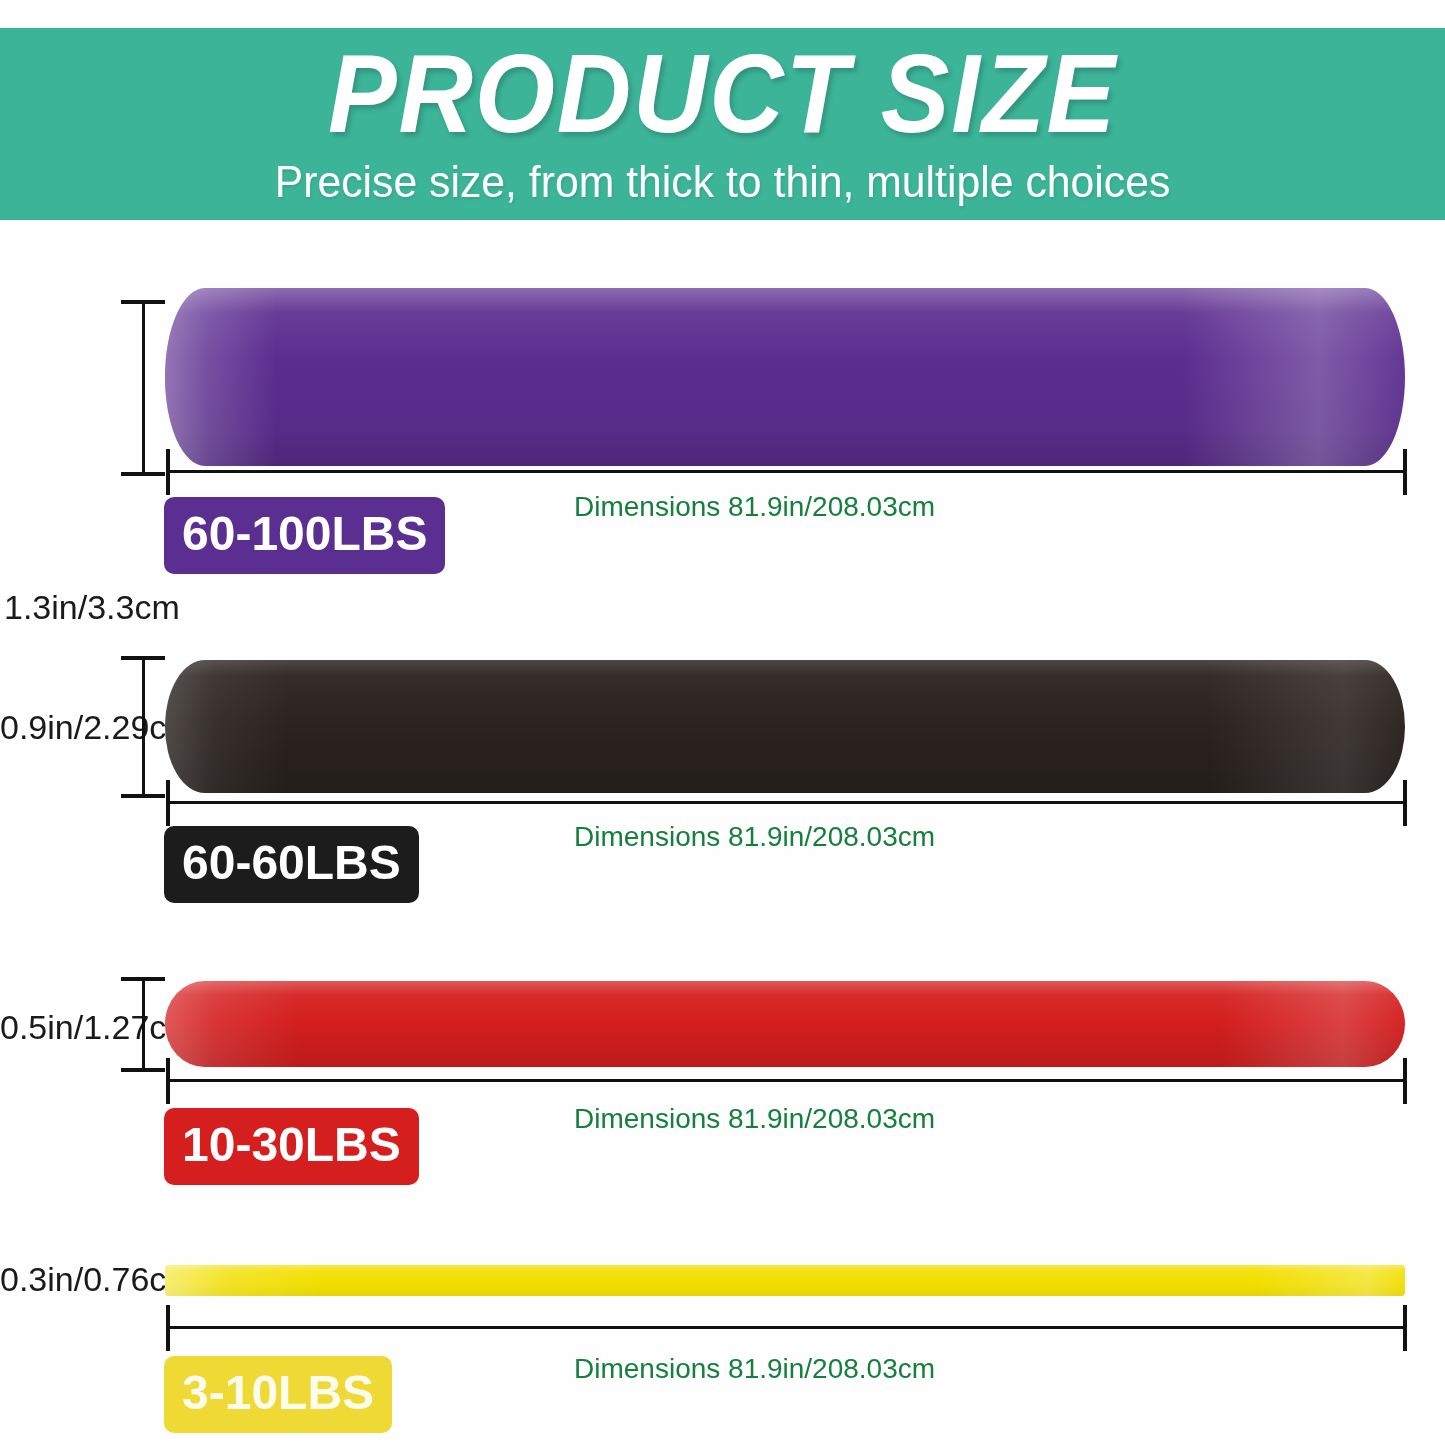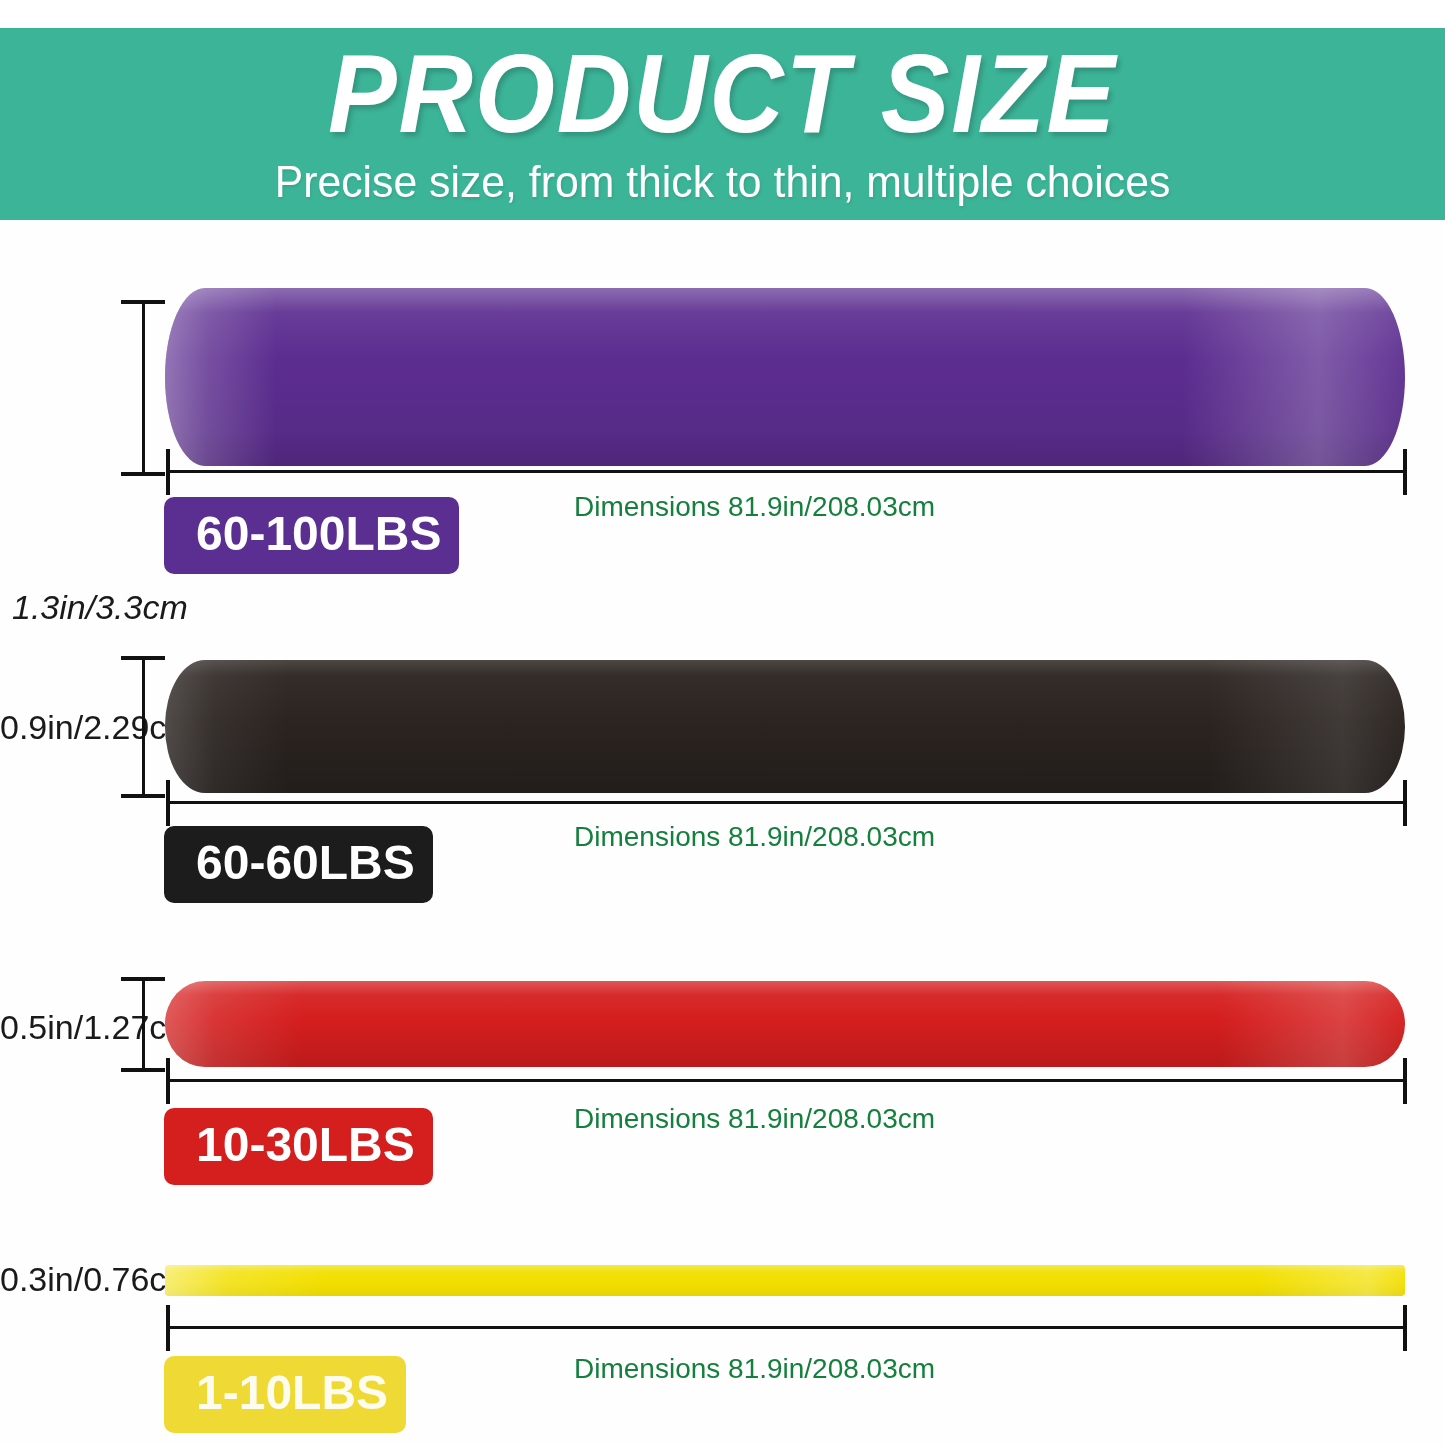--- a/index.html
+++ b/index.html
@@ -221,21 +221,21 @@
 
   
   .badge {
     position: absolute;
     display: inline-block;
     border-radius: 10px;
     color: #ffffff;
     font-weight: 700;
     font-size: 48px;
     line-height: 1;
-    padding: 13px 18px 16px 32px;
+    padding: 13px 18px 16px 18px;
     white-space: nowrap;
     letter-spacing: 0px;
   }
   .badge.purple { background: #5B2F91; }
   .badge.black  { background: #1C1C1C; }
   .badge.red    { background: #D51E1E; }
   .badge.yellow { background: #EFD935; color: rgba(255,255,255,0.92); }
 
   
   .dim-caption {
@@ -250,21 +250,21 @@
 <body>
 
 <div id="page">
 
   <div class="header">
     <div class="header-title">PRODUCT SIZE</div>
     <div class="header-subtitle">Precise size, from thick to thin, multiple choices</div>
   </div>
 
   <div class="band-row" style="top:250px;height:300px;">
-    <div class="thickness-label" style="left:12px;top:310px;width:140px;font-style:italic;">1.3in/3.3cm</div>
+    <div class="thickness-label" style="left:4px;top:310px;width:140px;">1.3in/3.3cm</div>
     <div class="v-ruler" style="left:121px;top:22px;height:176px;">
       <div class="v-cap top"></div>
       <div class="v-line"></div>
       <div class="v-cap bot"></div>
     </div>
     <div class="band purple" style="left:165px;top:10px;width:1240px;height:178px;">
       <div class="sheen"></div>
     </div>
     <div class="h-ruler" style="left:166px;top:171px;width:1241px;">
       <div class="h-cap left"></div>
@@ -316,17 +316,17 @@
   <div class="band-row" style="top:1210px;height:220px;">
     <div class="thickness-label" style="left:0px;top:22px;width:166px;">0.3in/0.76cml</div>
     <div class="band yellow" style="left:165px;top:27px;width:1240px;height:31px;">
       <div class="sheen"></div>
     </div>
     <div class="h-ruler" style="left:166px;top:67px;width:1241px;">
       <div class="h-cap left"></div>
       <div class="h-line"></div>
       <div class="h-cap right"></div>
     </div>
-    <div class="badge yellow" style="left:164px;top:118px;">1-10LBS</div>
+    <div class="badge yellow" style="left:164px;top:118px;">3-10LBS</div>
     <div class="dim-caption" style="left:574px;top:108px;">Dimensions 81.9in/208.03cm</div>
   </div>
 
 </div>
 
 </body></html>

